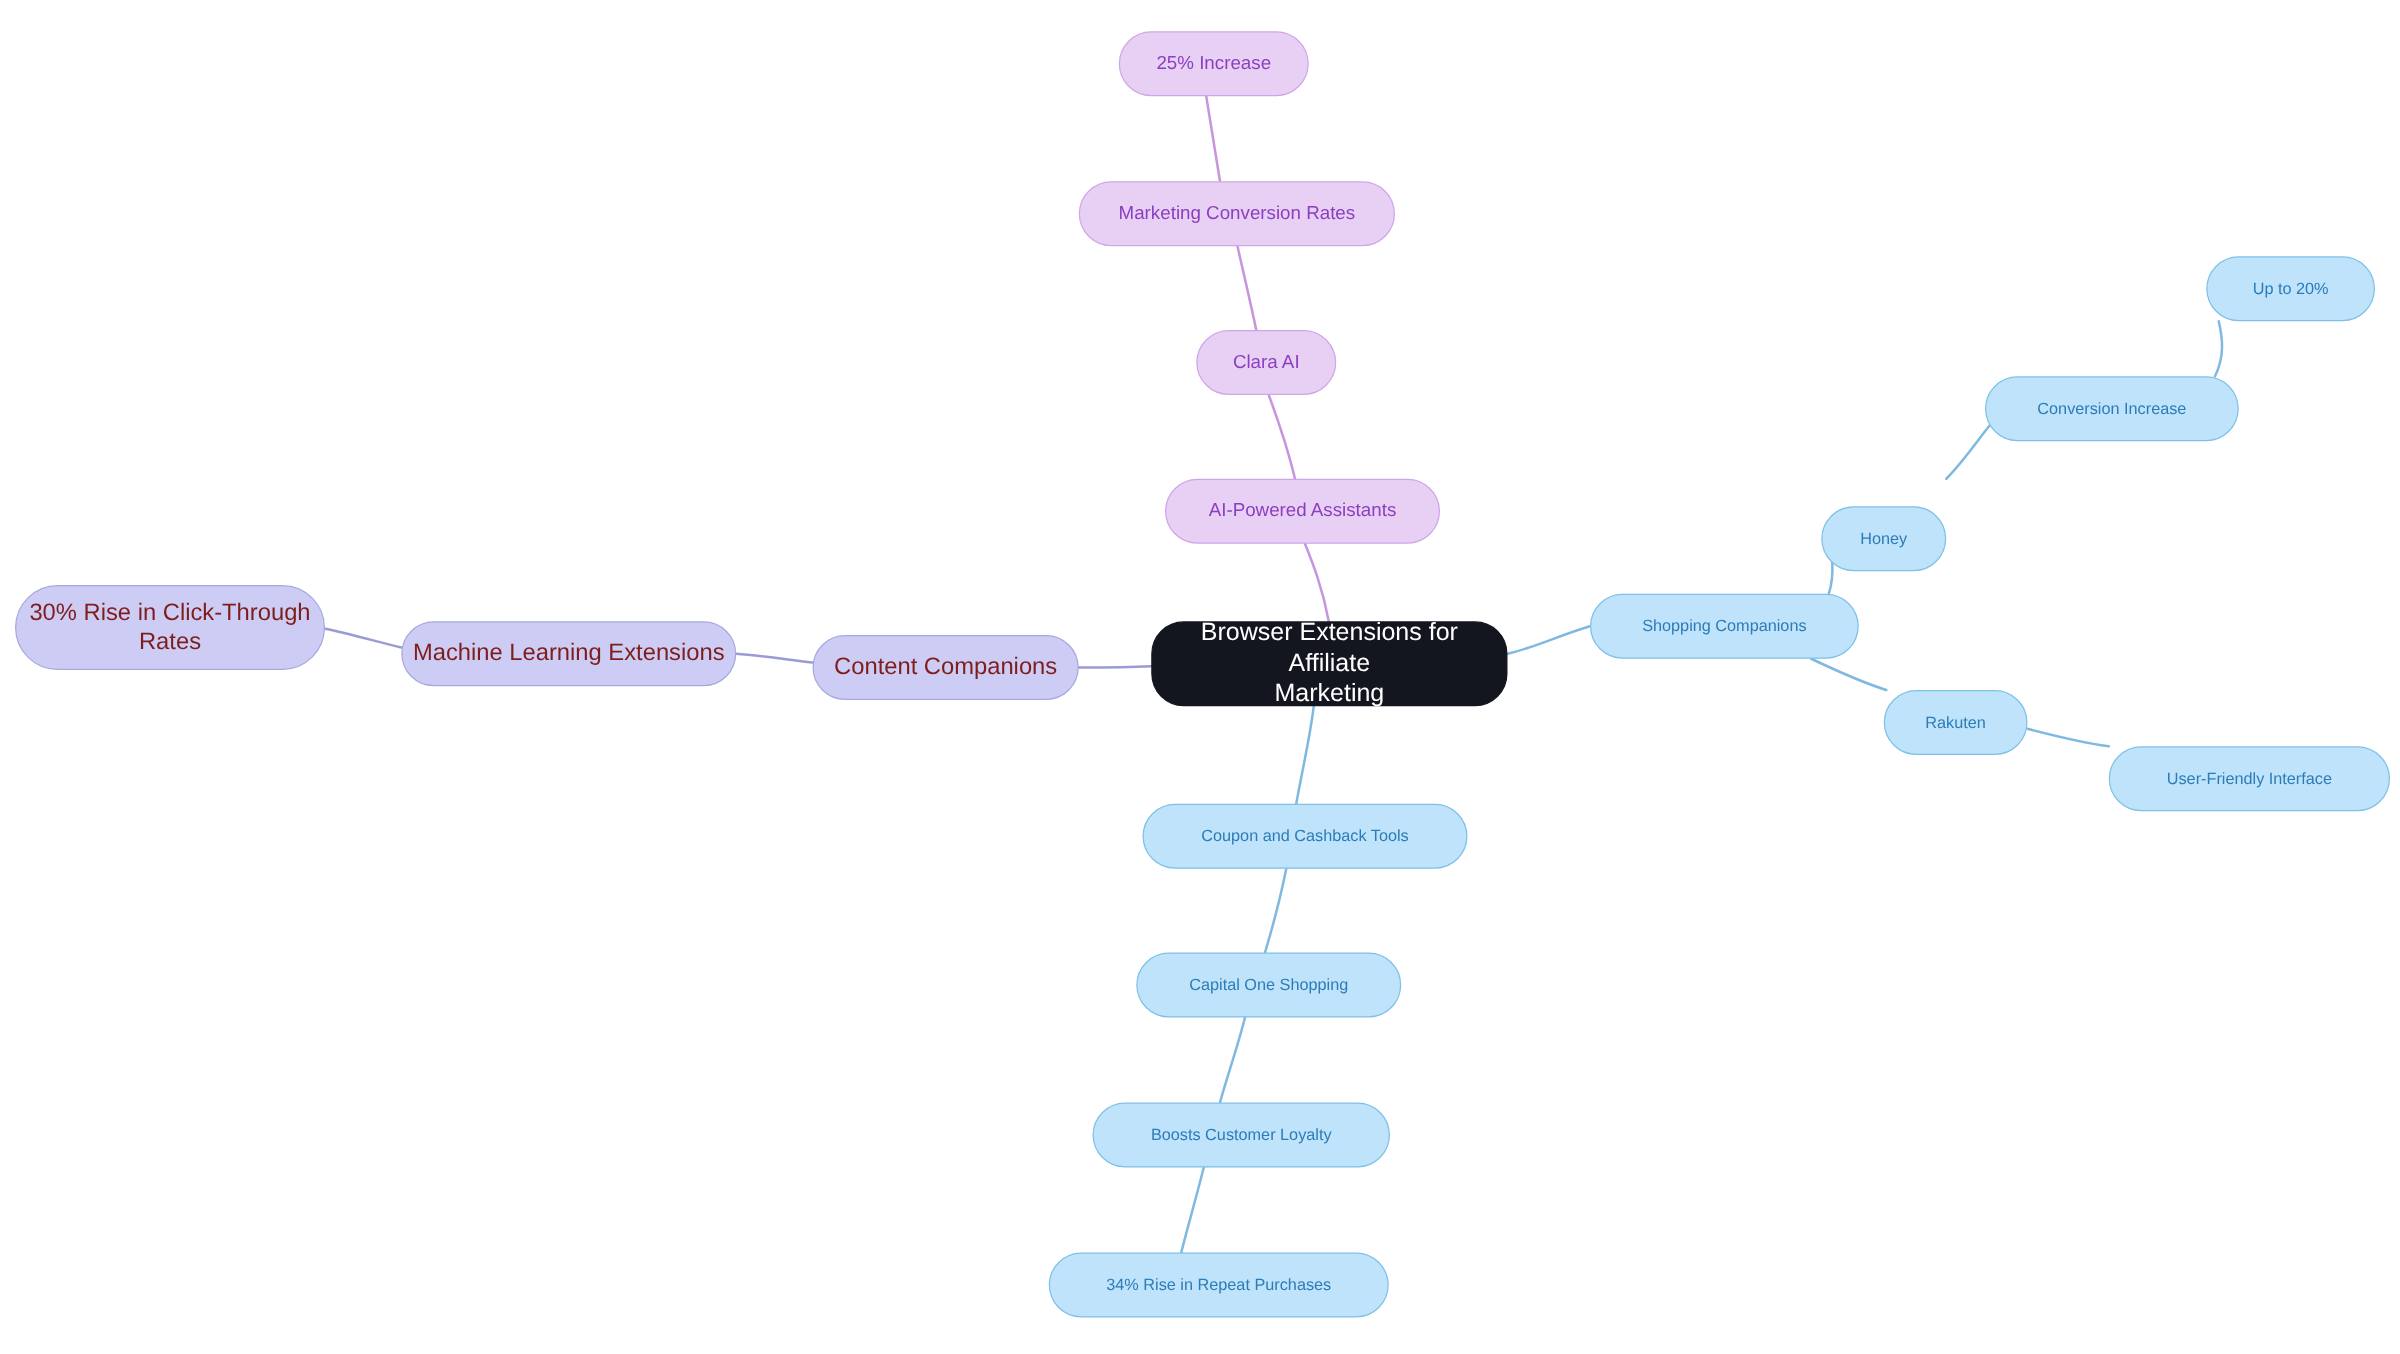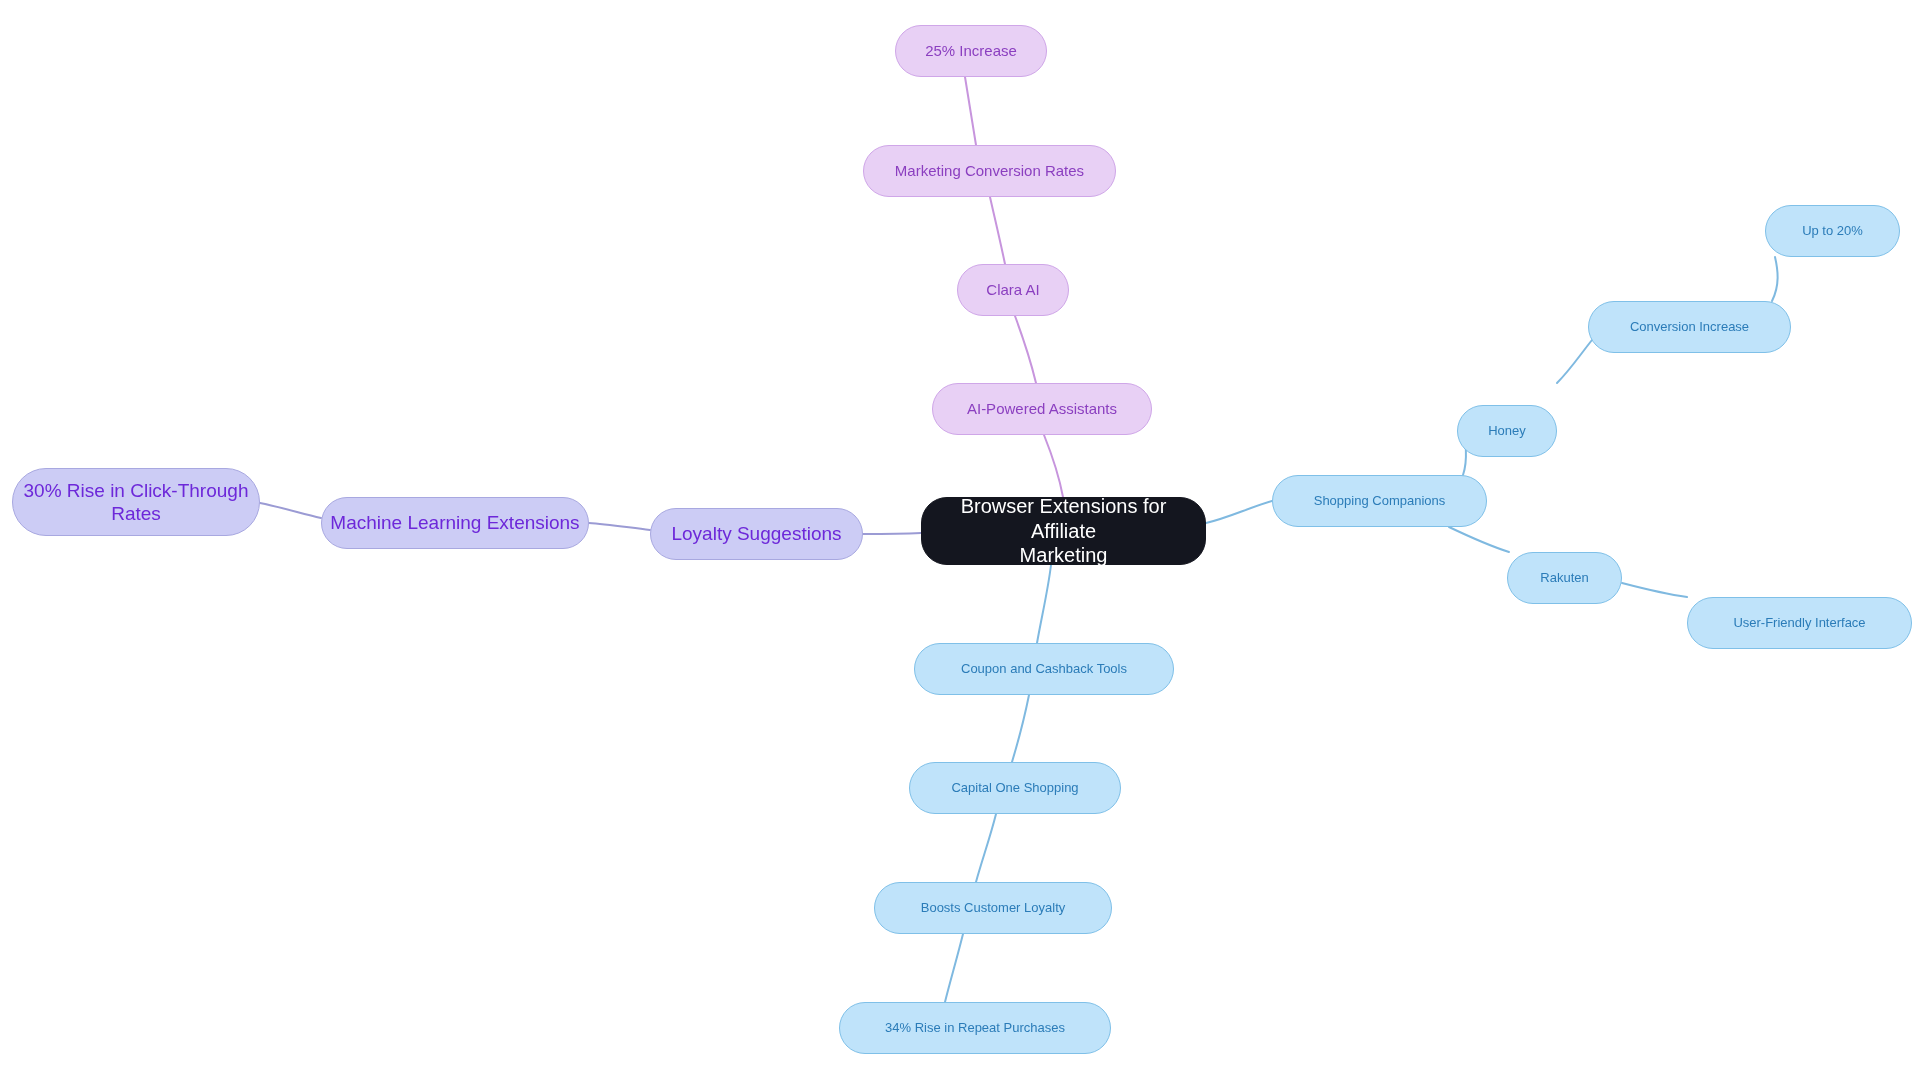--- a/index.html
+++ b/index.html
@@ -51,21 +51,21 @@
   }
   .node.purple {
     background: #e8d0f5;
     border-color: #cfa6e8;
     color: #8b3fc0;
     font-size: 15px;
   }
   .node.indigo {
     background: #ccccf5;
     border-color: #a8a8e0;
-    color: #6d28d9;
+    color: #7f1d1d;
     font-size: 19px;
   }
 </style>
 </head>
 <body>
 
 <div id="canvas">
   <svg id="edges" viewBox="0 0 1920 1083" width="1920" height="1083">
       <path d="M 1206 523 C 1228 518, 1248 508, 1272 501" fill="none" stroke="#7fb9e0" stroke-width="2" stroke-linecap="round"></path>
       <path d="M 1463 475 C 1468 460, 1466 440, 1462 429" fill="none" stroke="#7fb9e0" stroke-width="2" stroke-linecap="round"></path>
@@ -95,18 +95,18 @@
       <div class="node blue" style="left: 1507px; top: 552px; width: 115px; height: 52px;">Rakuten</div>
       <div class="node blue" style="left: 1687px; top: 597px; width: 225px; height: 52px;">User-Friendly Interface</div>
       <div class="node blue" style="left: 914px; top: 643px; width: 260px; height: 52px;">Coupon and Cashback Tools</div>
       <div class="node blue" style="left: 909px; top: 762px; width: 212px; height: 52px;">Capital One Shopping</div>
       <div class="node blue" style="left: 874px; top: 882px; width: 238px; height: 52px;">Boosts Customer Loyalty</div>
       <div class="node blue" style="left: 839px; top: 1002px; width: 272px; height: 52px;">34% Rise in Repeat Purchases</div>
       <div class="node purple" style="left: 932px; top: 383px; width: 220px; height: 52px;">AI-Powered Assistants</div>
       <div class="node purple" style="left: 957px; top: 264px; width: 112px; height: 52px;">Clara AI</div>
       <div class="node purple" style="left: 863px; top: 145px; width: 253px; height: 52px;">Marketing Conversion Rates</div>
       <div class="node purple" style="left: 895px; top: 25px; width: 152px; height: 52px;">25% Increase</div>
-      <div class="node indigo" style="left: 650px; top: 508px; width: 213px; height: 52px;">Loyalty Suggestions</div>
+      <div class="node indigo" style="left: 650px; top: 508px; width: 213px; height: 52px;">Content Companions</div>
       <div class="node indigo" style="left: 321px; top: 497px; width: 268px; height: 52px;">Machine Learning Extensions</div>
       <div class="node indigo" style="left: 12px; top: 468px; width: 248px; height: 68px;">30% Rise in Click-Through
 Rates</div>
     </div>
 </div>
 
 </body></html>

